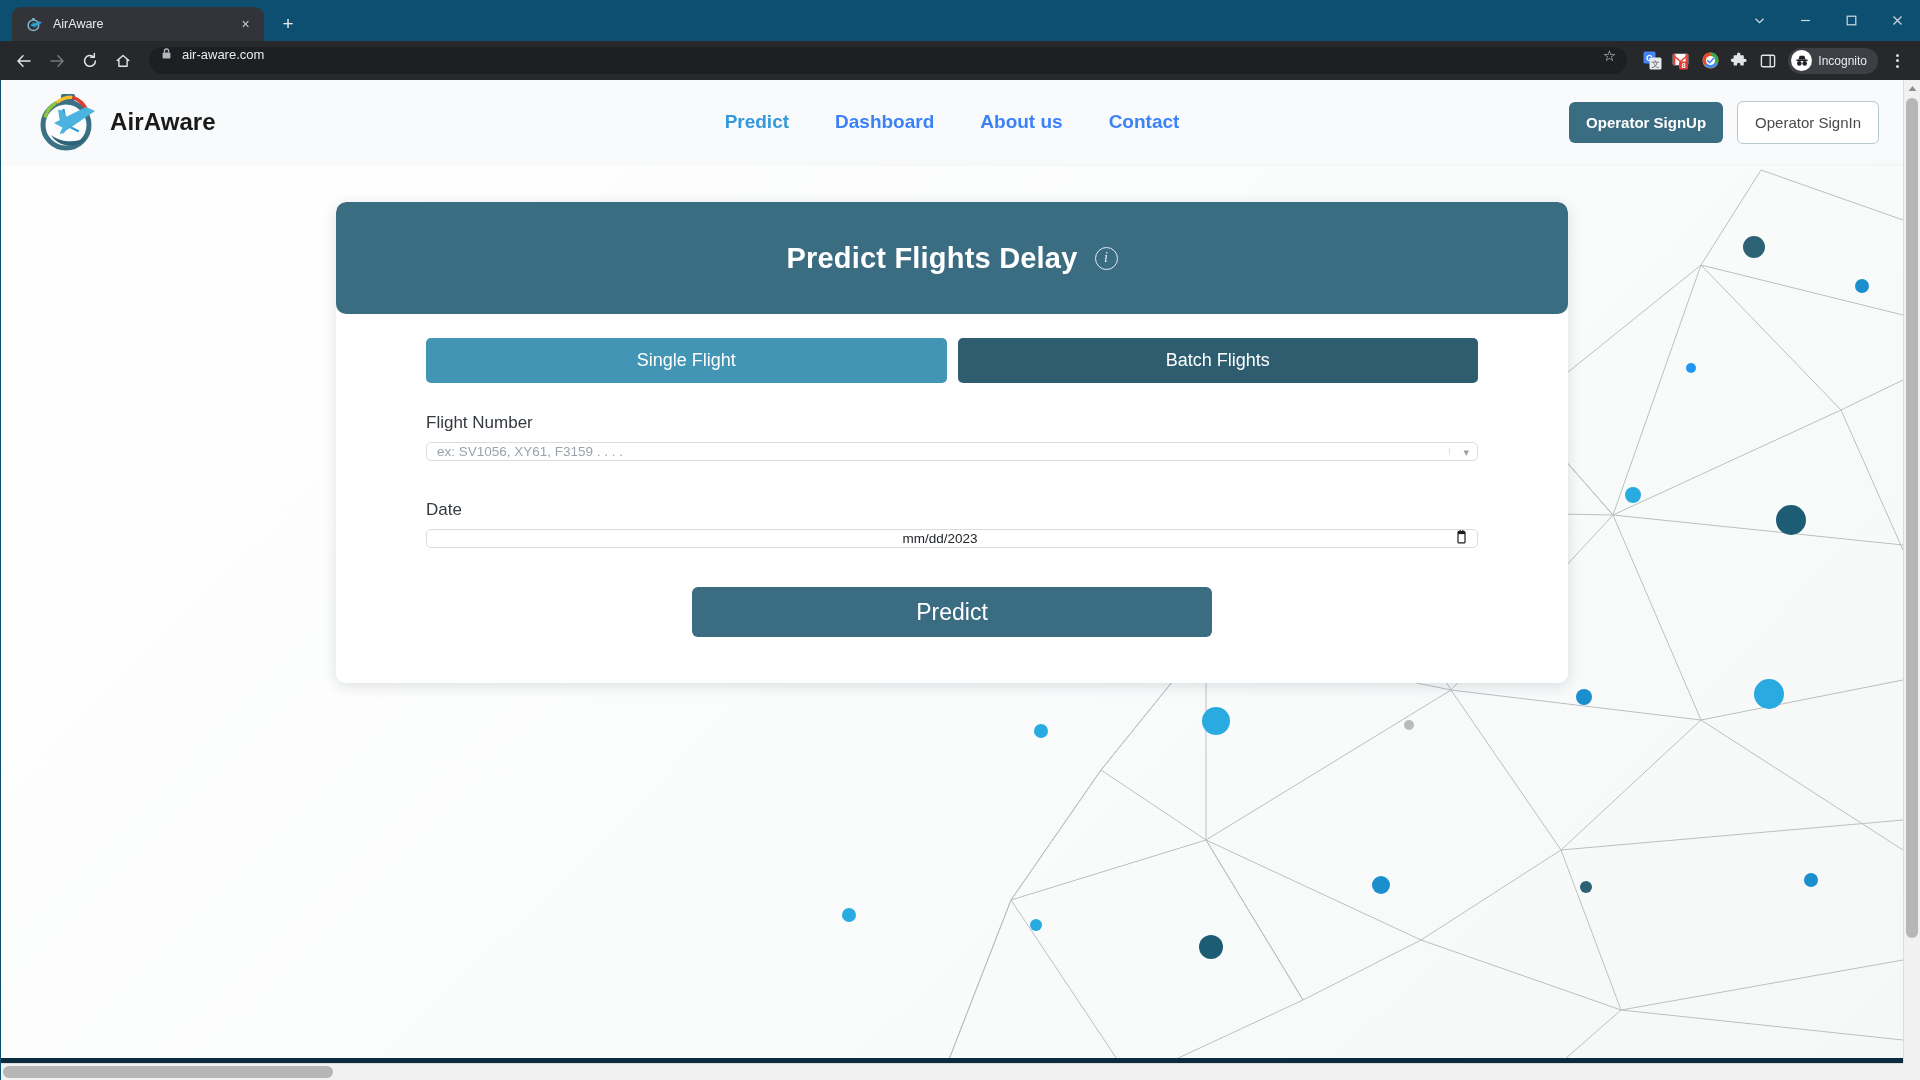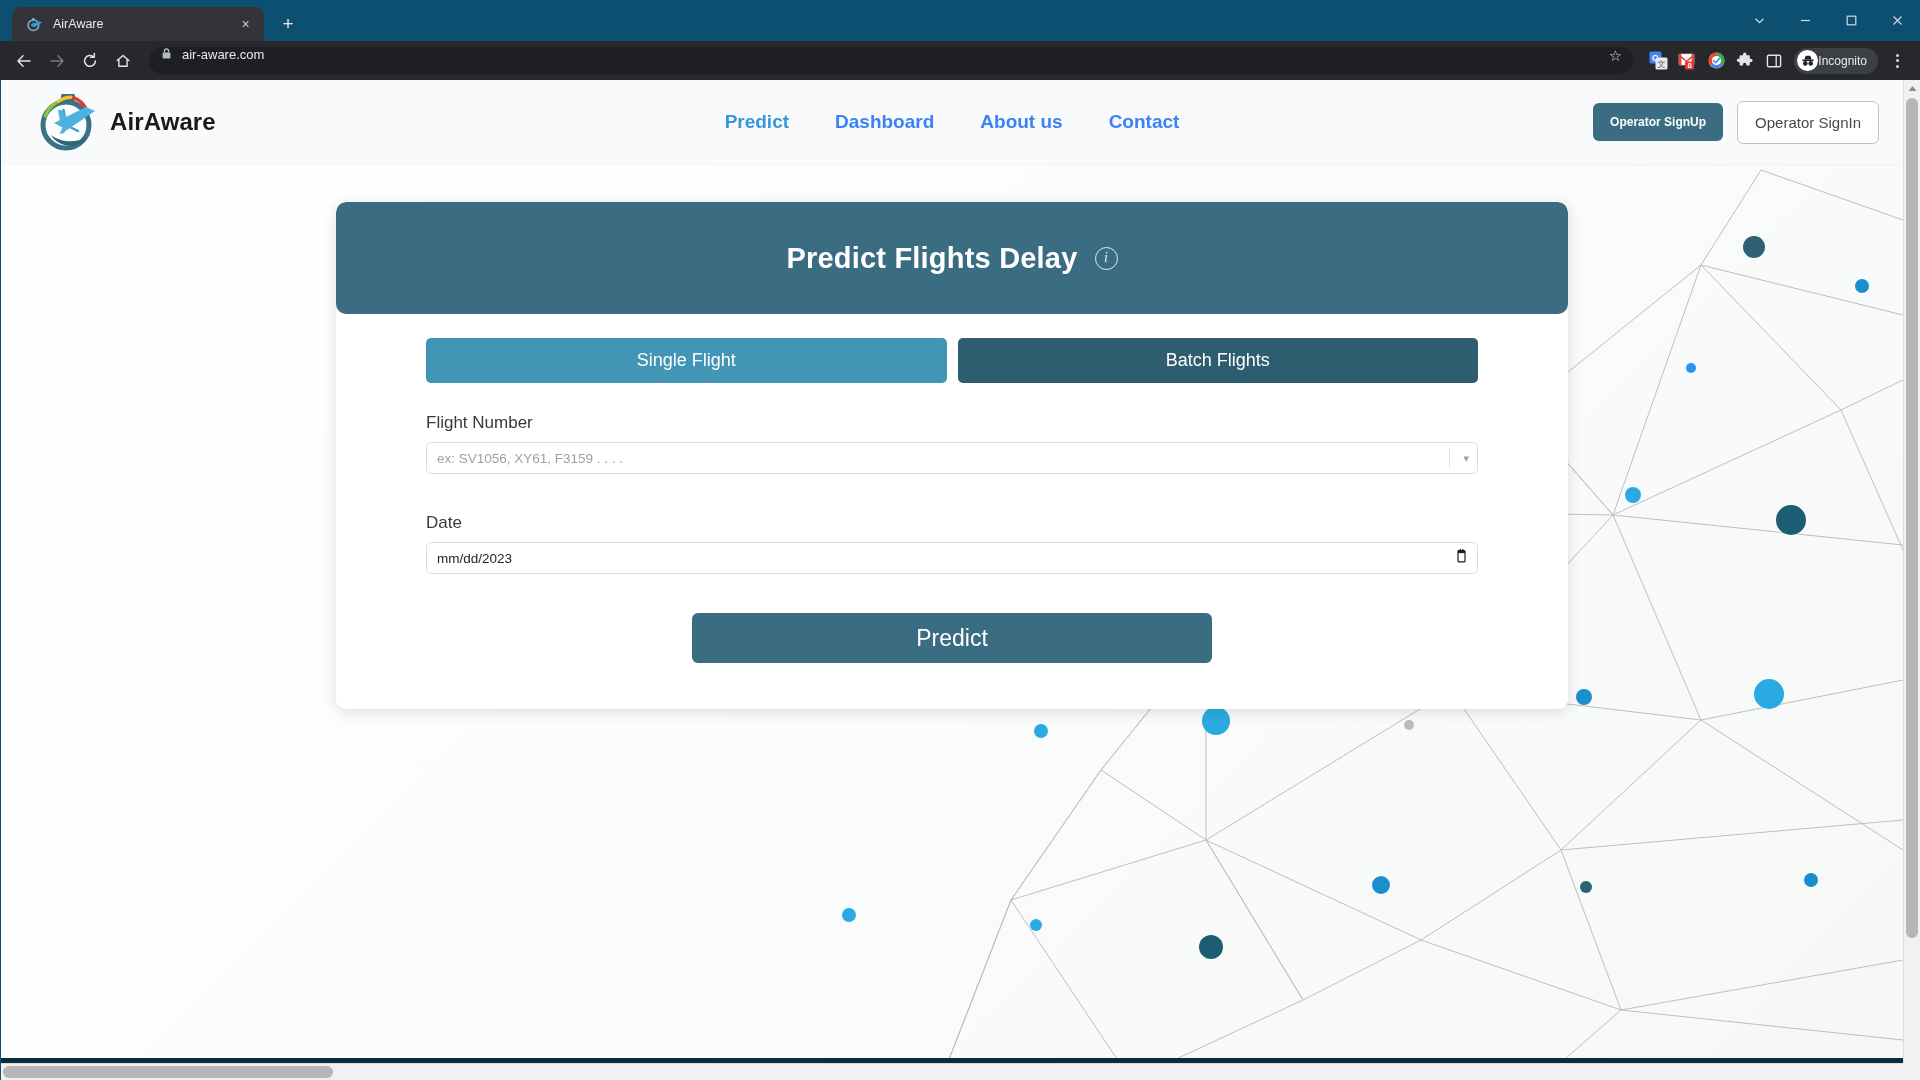--- a/index.html
+++ b/index.html
@@ -122,20 +122,21 @@
     display: flex; align-items: center; justify-content: center;
     position: relative;
     cursor: pointer;
     border-radius: 50%;
   }
   .incognito-pill {
     height: 26px;
     background: #3c3f44;
     border-radius: 14px;
     display: flex; align-items: center;
+    gap: 6px;
     padding: 0 11px 0 3px;
     margin-left: 4px;
     cursor: pointer;
   }
   .incog-avatar {
     width: 21px; height: 21px; border-radius: 50%;
     background: #ffffff;
     display: flex; align-items: center; justify-content: center;
   }
   .incog-label { color: #e8eaed; font-size: 12px; }
@@ -185,21 +186,21 @@
   .nav a {
     font-size: 19px; font-weight: bold;
     color: #3b82f6; text-decoration: none;
     cursor: pointer; white-space: nowrap;
   }
   .nav a.active { color: #3498db; }
 
   .auth { margin-left: auto; display: flex; align-items: center; gap: 14px; }
   .btn-signup {
     background: #3a6c82; color: #fff;
-    font-size: 12px; font-weight: bold;
+    font-size: 15px; font-weight: bold;
     border: none; border-radius: 6px;
     padding: 12px 17px;
     cursor: pointer; white-space: nowrap;
     font-family: "Liberation Sans", sans-serif;
   }
   .btn-signin {
     background: #ffffff; color: #4a4a4a;
     font-size: 15px;
     border: 1px solid #b9c6cd; border-radius: 6px;
     padding: 12px 17px;
@@ -249,21 +250,21 @@
 
   .field { margin-bottom: 11px; }
   .field-label {
     display: block;
     font-size: 17px; color: #343a40;
     margin-bottom: 9px;
   }
   .input-wrap { position: relative; }
   .inp {
     width: 100%;
-    height: 32px;
+    height: 19px;
     border: 1px solid #d8dde1;
     border-radius: 5px;
     background: #fff;
     font-size: 13.5px;
     color: #212529;
     padding: 0 34px 0 10px;
     font-family: "Liberation Sans", sans-serif;
     outline: none;
   }
   .inp::placeholder { color: #9aa3ab; }
@@ -272,21 +273,21 @@
     width: 1px; background: #dfe3e6;
   }
   .chev {
     position: absolute; right: 9px; top: 50%; transform: translateY(-50%);
     color: #9aa3ab; font-size: 11px; pointer-events: none;
   }
   .cal {
     position: absolute; right: 10px; top: 50%; transform: translateY(-50%);
     cursor: pointer;
   }
-  .date-val { color: #212529; }
+  .date-val { color: #212529; text-align: center; }
 
   .spacer { height: 28px; }
   .predict-row { display: flex; justify-content: center; }
   .btn-predict {
     width: 520px; height: 50px;
     background: #3a6c82;
     color: #fff;
     border: none; border-radius: 6px;
     font-size: 23px;
     cursor: pointer;

